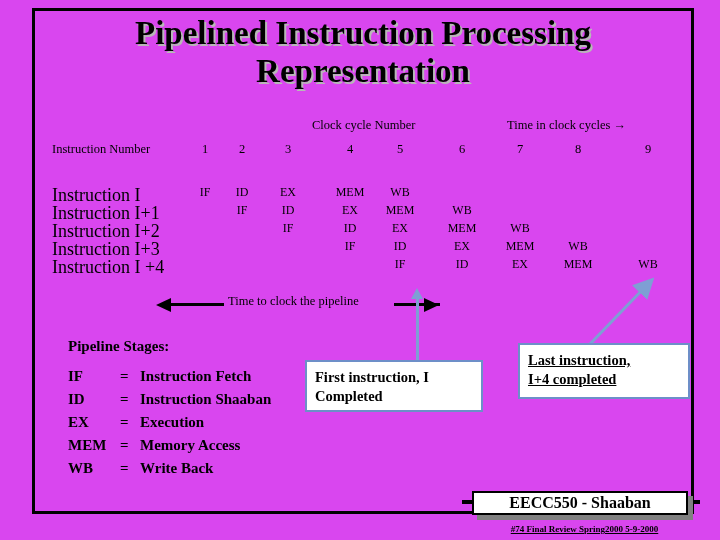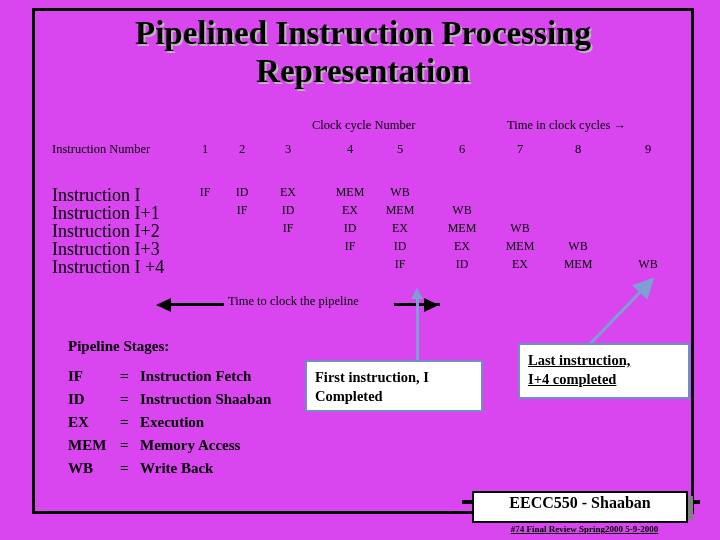--- a/index.html
+++ b/index.html
@@ -196,21 +196,21 @@
   
   #banner-shadow {
     position: absolute;
     left: 477px; top: 496px;
     width: 216px; height: 24px;
     background: #808080;
   }
   #banner {
     position: absolute;
     left: 472px; top: 491px;
-    width: 216px; height: 32px;
+    width: 216px; height: 24px;
     background: #ffffff;
     border: 2px solid #000000;
     box-sizing: border-box;
     text-align: center;
     font-weight: bold;
     font-size: 16px;
     line-height: 20px;
     color: #000;
   }
   #banner-sub {

